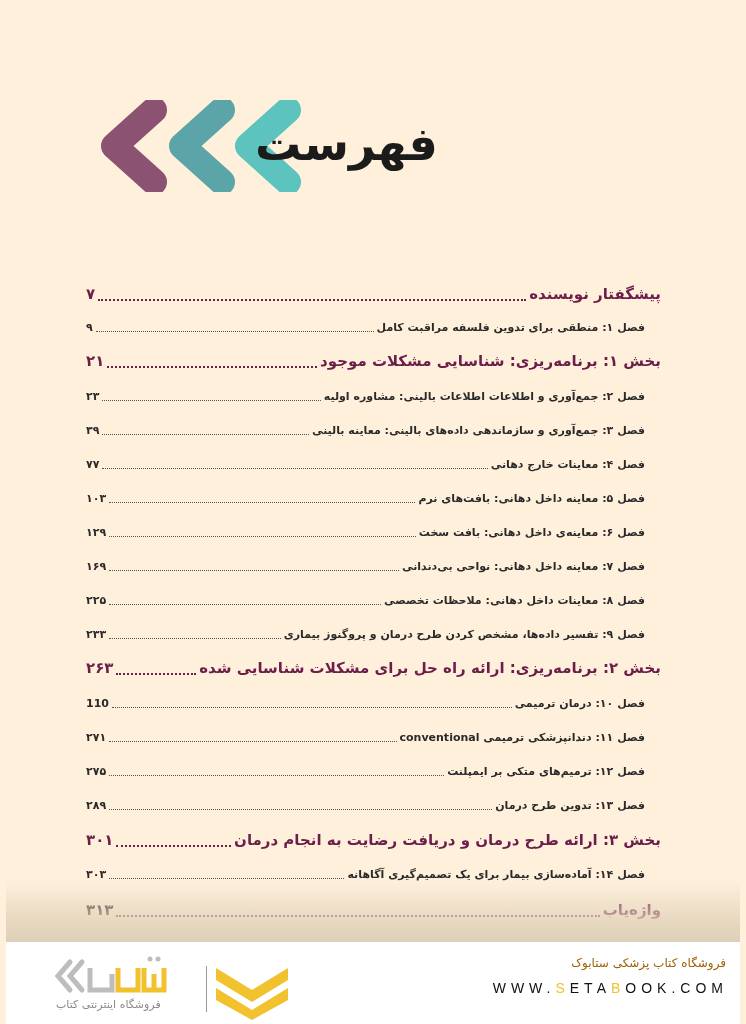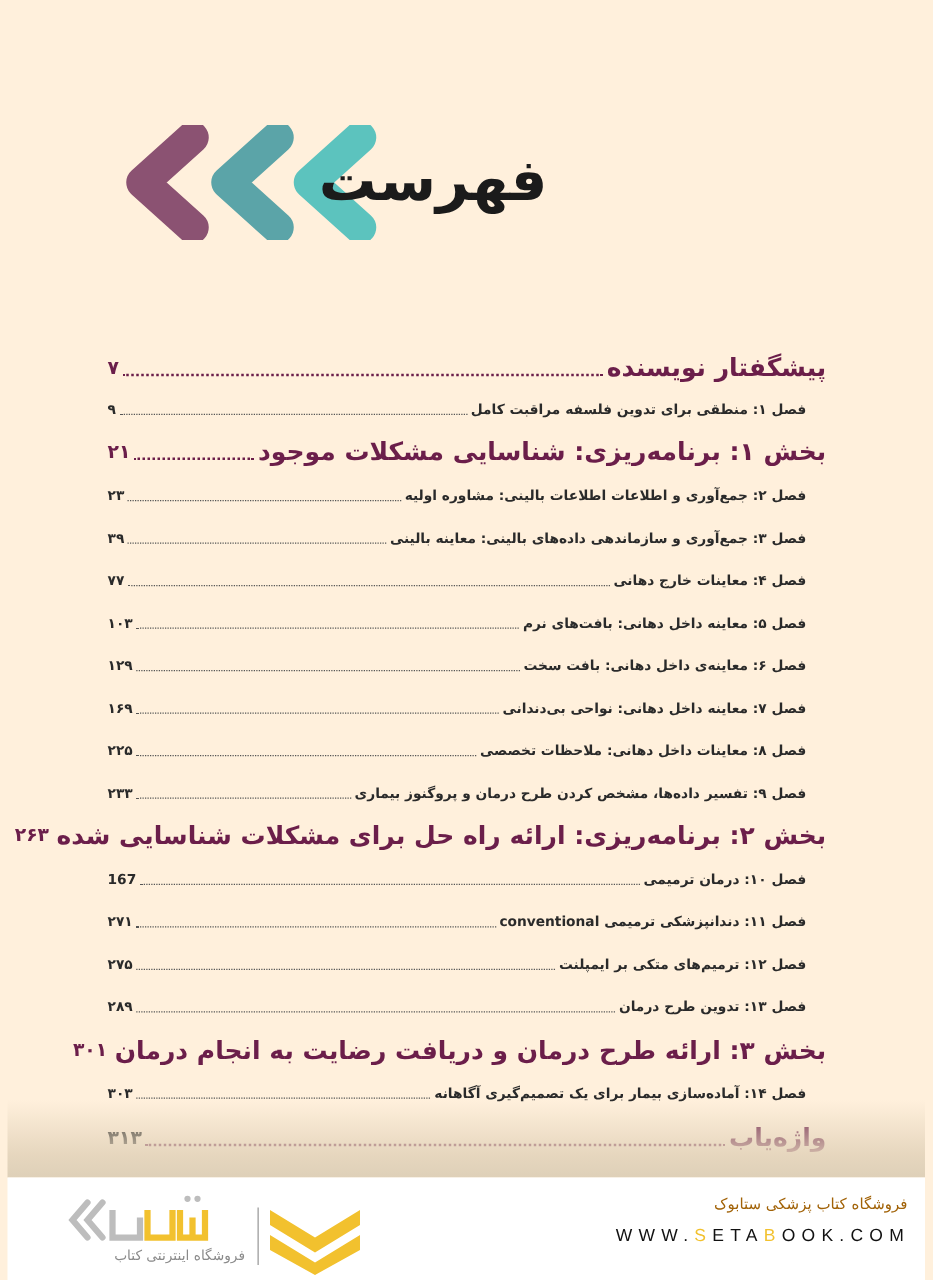--- a/index.html
+++ b/index.html
@@ -24,21 +24,21 @@
     display: flex; flex-direction: row-reverse; align-items: center;
     direction: ltr;
   }
   .row .label { direction: rtl; white-space: nowrap; }
   .row .dots {
     flex: 1; overflow: hidden; white-space: nowrap;
     border-bottom: 2px dotted currentColor; height: 0; margin: 0 3px; align-self: center; position: relative; top: 6px;
   }
   .row .page { white-space: nowrap; direction: rtl; }
   .row.part { color: #6B1E4A; }
-  .row.part .label { font-size: 20px; font-weight: bold; }
+  .row.part .label { font-size: 15px; font-weight: bold; }
   .row.part .page { font-size: 15px; font-weight: bold; }
   .row.part .dots { border-bottom-width: 2px; }
   .row.chapter { color: #2A2A2A; padding-right: 16px; box-sizing: border-box; }
   .row.chapter .label { font-size: 11px; font-weight: bold; color: #2A2A2A; }
   .row.chapter .page { font-size: 11px; font-weight: bold; color: #2A2A2A; }
   .row.chapter .dots { border-bottom: 1px dotted #555; top: 4px; }
   .row.index .page { color: #2A2A2A; }
   .shadow-band {
     position: absolute; left: 6px; top: 880px; width: 734px; height: 62px;
     background: linear-gradient(to bottom, rgba(226,210,185,0) 0%, rgba(226,210,185,0.85) 70%, #DED0B8 100%);
@@ -51,21 +51,21 @@
     position: absolute; right: 14px; top: 14px; font-size: 12px; color: #a16207; direction: rtl;
   }
   .footer .url {
     position: absolute; right: 12px; top: 38px; font-size: 14px; letter-spacing: 5px; color: #111;
     font-family: Liberation Sans, sans-serif;
   }
   .footer .url .hl { color: #F2C12E; }
   .logo-mark { position: absolute; left: 208px; top: 18px; width: 76px; height: 60px; }
   .logo-divider { position: absolute; left: 200px; top: 24px; width: 1px; height: 46px; background: #999; }
   .logo-word { position: absolute; left: 40px; top: 12px; width: 150px; height: 44px; }
-  .logo-tagline { position: absolute; left: 50px; top: 56px; font-size: 11px; color: #8A8A8A; direction: rtl; width: 140px; text-align: right; }
+  .logo-tagline { position: absolute; left: 50px; top: 56px; font-size: 11px; color: #8A8A8A; direction: rtl; width: 140px; text-align: left; }
 </style>
 </head>
 <body>
 
 <div class="header">
   <svg class="chevrons" viewBox="0 0 220 92">
     <path d="M70 10 L30 46 L70 82" fill="none" stroke="#8B5272" stroke-width="26" stroke-linecap="round" stroke-linejoin="round"></path>
     <path d="M138 10 L98 46 L138 82" fill="none" stroke="#5BA4A8" stroke-width="26" stroke-linecap="round" stroke-linejoin="round"></path>
     <path d="M204 10 L164 46 L204 82" fill="none" stroke="#5CC3BE" stroke-width="26" stroke-linecap="round" stroke-linejoin="round"></path>
   </svg>
@@ -129,21 +129,21 @@
     <span class="page">۲۳۳</span>
   </div>
   <div class="row part" style="top:376px">
     <span class="label">بخش ۲: برنامه‌ریزی: ارائه راه حل برای مشکلات شناسایی شده</span>
     <span class="dots"></span>
     <span class="page">۲۶۳</span>
   </div>
   <div class="row chapter" style="top:411px">
     <span class="label">فصل ۱۰: درمان ترمیمی</span>
     <span class="dots"></span>
-    <span class="page">167</span>
+    <span class="page">110</span>
   </div>
   <div class="row chapter" style="top:445px">
     <span class="label">فصل ۱۱: دندانپزشکی ترمیمی conventional</span>
     <span class="dots"></span>
     <span class="page">۲۷۱</span>
   </div>
   <div class="row chapter" style="top:479px">
     <span class="label">فصل ۱۲: ترمیم‌های متکی بر ایمپلنت</span>
     <span class="dots"></span>
     <span class="page">۲۷۵</span>

